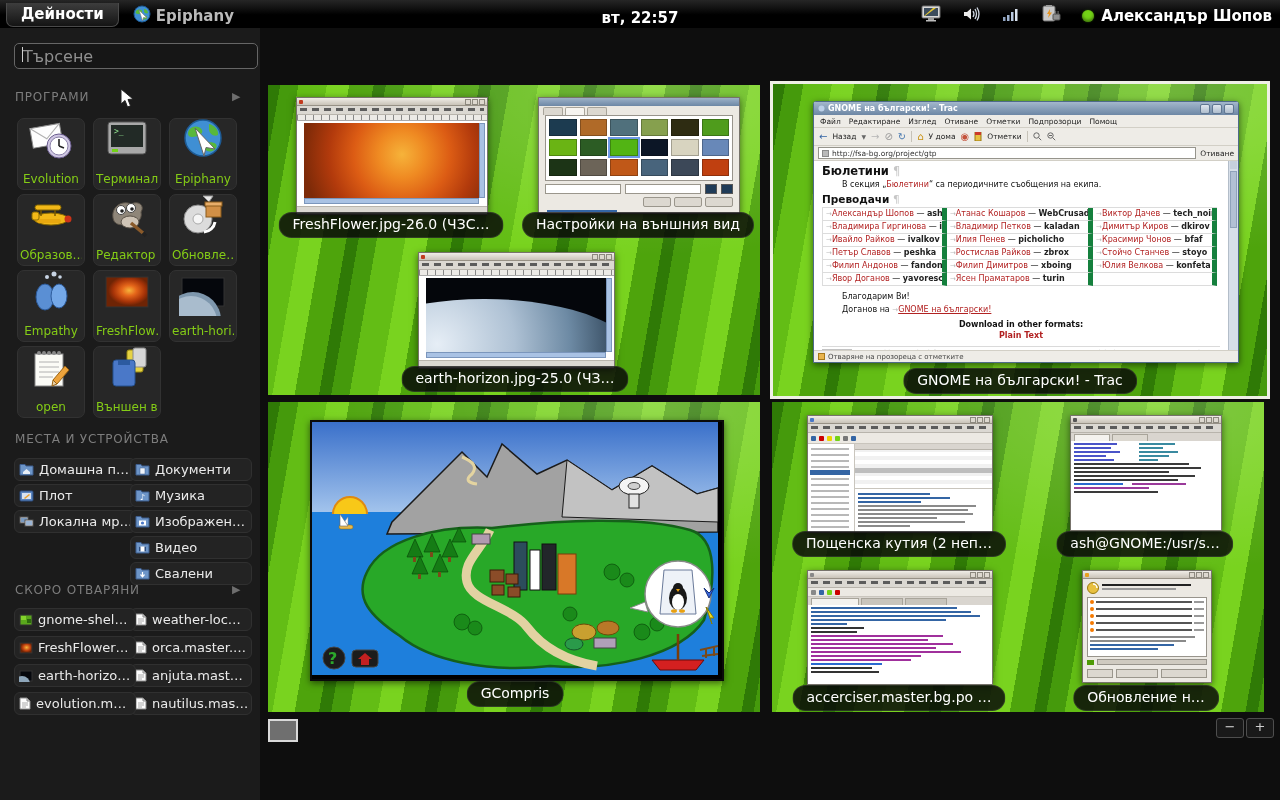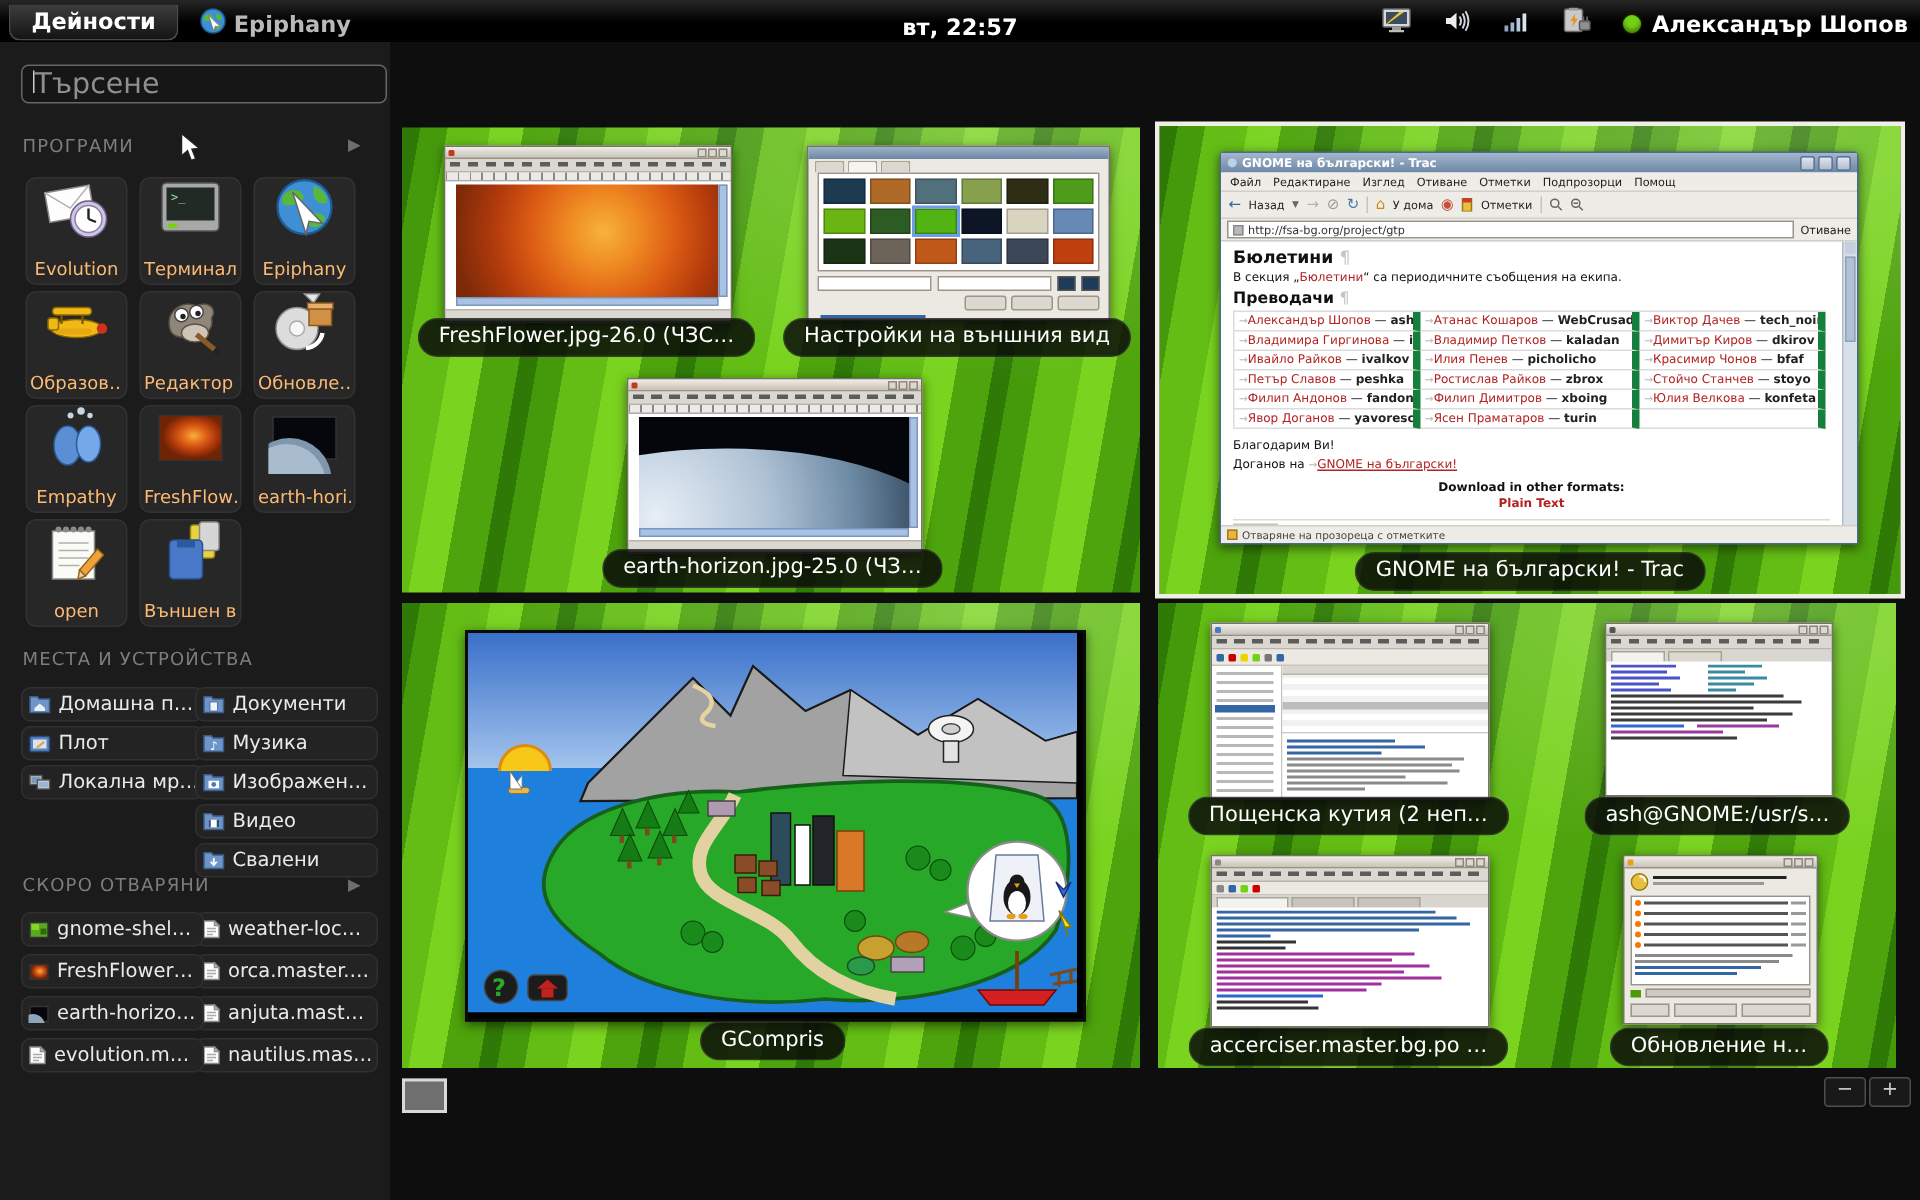--- a/index.html
+++ b/index.html
@@ -15,31 +15,31 @@
   .tb-app{display:flex;align-items:center;gap:5px;margin-left:14px;color:#b9b9b9;
     font-size:15px;font-weight:bold;}
   .tb-clock{position:absolute;left:50%;transform:translateX(-50%);font-size:15px;font-weight:bold;}
   .tb-right{position:absolute;right:8px;display:flex;align-items:center;gap:20px;}
   .tb-user{display:flex;align-items:center;gap:7px;font-size:15px;font-weight:bold;}
   .dot-green{width:12px;height:12px;border-radius:50%;background:#73d216;
     box-shadow:inset 0 -2px 3px rgba(0,0,0,.4),0 0 2px #2a5a06;}
   
   #sidebar{position:absolute;left:0;top:28px;width:260px;height:772px;background:#1b1b1b;}
   .search{position:absolute;left:14px;top:15px;width:226px;height:24px;background:#161616;
-    border:1px solid #666;border-radius:5px;color:#8f8f8f;font-size:19px;
+    border:1px solid #666;border-radius:5px;color:#8f8f8f;font-size:16px;
     font-family:"DejaVu Sans",sans-serif;padding:0 8px;}
   .search::placeholder{color:#8f8f8f;}
   .sec-hd{position:absolute;left:15px;font-size:12px;color:#7d7d7d;letter-spacing:.8px;}
   .sec-arrow{position:absolute;left:232px;font-size:11px;color:#6e6e6e;}
   .tiles{position:absolute;left:17px;top:90px;display:grid;
     grid-template-columns:repeat(3,68px);grid-auto-rows:72px;gap:4px 8px;}
   .tile{background:#272727;border:1px solid #323232;border-radius:7px;display:flex;
     flex-direction:column;align-items:center;justify-content:flex-end;padding-bottom:3px;}
   .t-ic{position:absolute;margin-bottom:22px;height:48px;width:48px;align-self:center;}
-  .t-lb{font-size:12px;color:#fdba74;max-width:62px;white-space:nowrap;overflow:hidden;text-align:center;}
+  .t-lb{font-size:12px;color:#84cc16;max-width:62px;white-space:nowrap;overflow:hidden;text-align:center;}
   .plist{position:absolute;display:flex;flex-direction:column;gap:3px;}
   .pitem{width:112px;height:21px;background:#232323;border:1px solid #303030;border-radius:6px;
     display:flex;align-items:center;gap:5px;padding:0 4px;color:#eaeaea;font-size:13px;
     white-space:nowrap;overflow:hidden;}
   .pitem svg{flex:none;}
   .pitem span{overflow:hidden;white-space:nowrap;}
   
   .ws{position:absolute;
     background:
       radial-gradient(130% 100% at 78% 0%,rgba(255,255,255,.20),rgba(255,255,255,0) 55%),
@@ -91,21 +91,21 @@
   .ep-url .fav{width:5px;height:5px;background:#b9b9b9;border:1px solid #8a8a8a;}
   .ep-go{font-size:7.5px;color:#222;}
   .ep-body{flex:1;display:flex;overflow:hidden;}
   .ep-page{flex:1;padding:1px 8px 0;font-size:8px;color:#111;}
   .ep-scroll{width:9px;background:#d7dfe9;border-left:1px solid #b3bdc9;position:relative;}
   .ep-scroll i{position:absolute;left:1px;right:1px;top:10px;height:55px;background:#b2c0d4;border:1px solid #8fa2ba;}
   .ep-scroll:before,.ep-scroll:after{content:"";position:absolute;left:1px;right:1px;height:8px;background:#c6d0dc;border:1px solid #9baab c;}
   .ep-h1{font-size:11.5px;font-weight:bold;margin:2px 0 1px;}
   .ep-h2{font-size:10.5px;font-weight:bold;margin:4px 0 2px;}
   .pilc{color:#c6c6c6;font-weight:normal;}
-  .ep-p{margin:2px 0 4px 0;}
+  .ep-p{margin:2px 0 4px 20px;}
   .rlink{color:#b22222;}
   .tr-table{display:grid;grid-template-columns:1fr 1.18fr 1fr;border-top:1px solid #dcdcdc;
     border-left:1px solid #dcdcdc;width:99%;}
   .tr-cell{border-right:5px solid #15803d;border-bottom:1px solid #dcdcdc;padding:1px 3px;
     font-size:8px;line-height:1.25;white-space:nowrap;overflow:hidden;}
   .tr-cell .a{color:#b9b9b9;font-size:7px;}
   .tr-cell .n{color:#b22222;}
   .tr-cell .k{font-weight:bold;color:#222;}
   .ep-center{text-align:center;font-weight:bold;margin-top:6px;}
   .ep-center .rlink{display:block;font-weight:bold;margin-top:2px;}

